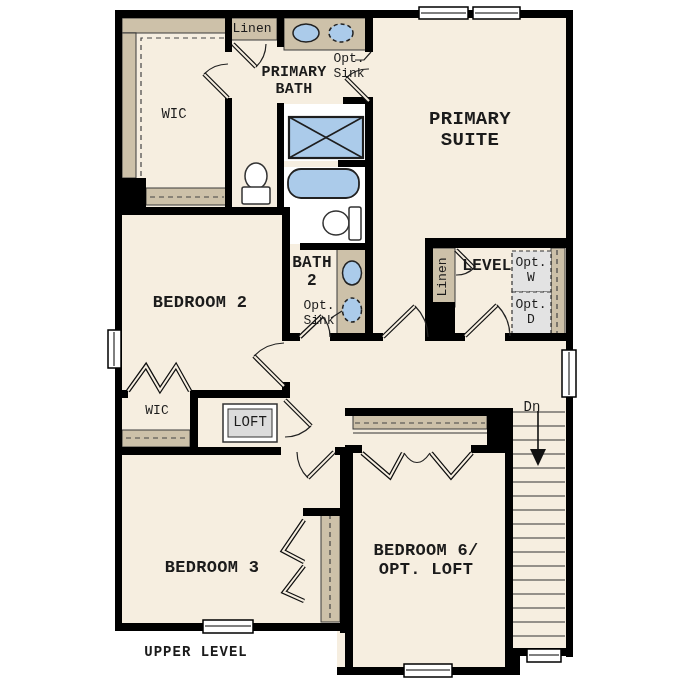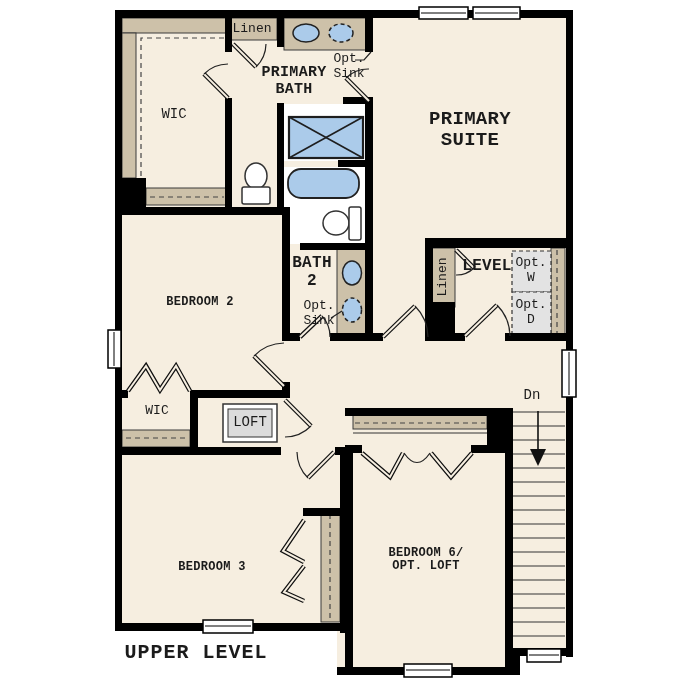--- a/index.html
+++ b/index.html
@@ -5,21 +5,21 @@
   html,body{margin:0;padding:0;background:#fff;}
   #plan{position:relative;width:687px;height:687px;background:#fff;overflow:hidden;
         font-family:Liberation Mono, monospace;}
   #plan svg{position:absolute;left:0;top:0;}
   .lbl{position:absolute;transform:translate(-50%,-50%);text-align:center;color:#1b1b1b;
        white-space:pre-line;line-height:1.12;}
   .bold{font-weight:bold;letter-spacing:.3px;}
   .reg{font-weight:normal;}
   .rot{transform:translate(-50%,-50%) rotate(-90deg);}
   .s13{font-size:13px;} .s14{font-size:14px;} .s15{font-size:15px;}
-  .s16{font-size:16px;} .s17{font-size:12px;} .s19{font-size:19px;} .s22{font-size:20px;letter-spacing:1px;}
+  .s16{font-size:16px;} .s17{font-size:17px;} .s19{font-size:19px;} .s22{font-size:14px;letter-spacing:1px;}
 </style>
 </head>
 <body>
 
 <div id="plan">
 <svg width="687" height="687" viewBox="0 0 687 687">
 
   <g>
     <path d="M115,10 L573,10 L573,656 L520,656 L520,675 L337,675 L337,631 L115,631 Z" fill="#f6eee0"></path>
     <rect x="284" y="104" width="81" height="57" fill="#ffffff"></rect>
@@ -248,18 +248,18 @@
 <div class="lbl reg s13" style="left:319px;top:314px">Opt.
 Sink</div>
 <div class="lbl reg s13 rot" style="left:443px;top:277px">Linen</div>
 <div class="lbl bold s16" style="left:487px;top:267px">LEVEL</div>
 <div class="lbl reg s13" style="left:531px;top:271px">Opt.
 W</div>
 <div class="lbl reg s13" style="left:531px;top:313px">Opt.
 D</div>
 <div class="lbl reg s13" style="left:157px;top:411px">WIC</div>
 <div class="lbl reg s14" style="left:250px;top:423px">LOFT</div>
-<div class="lbl reg s14" style="left:532px;top:396px">Dn</div>
+<div class="lbl reg s14" style="left:532px;top:408px">Dn</div>
 <div class="lbl bold s17" style="left:212px;top:568px">BEDROOM 3</div>
 <div class="lbl bold s17" style="left:426px;top:560px">BEDROOM 6/
 OPT. LOFT</div>
 <div class="lbl bold s22" style="left:196px;top:653px">UPPER LEVEL</div>
 </div>
 
 </body></html>

